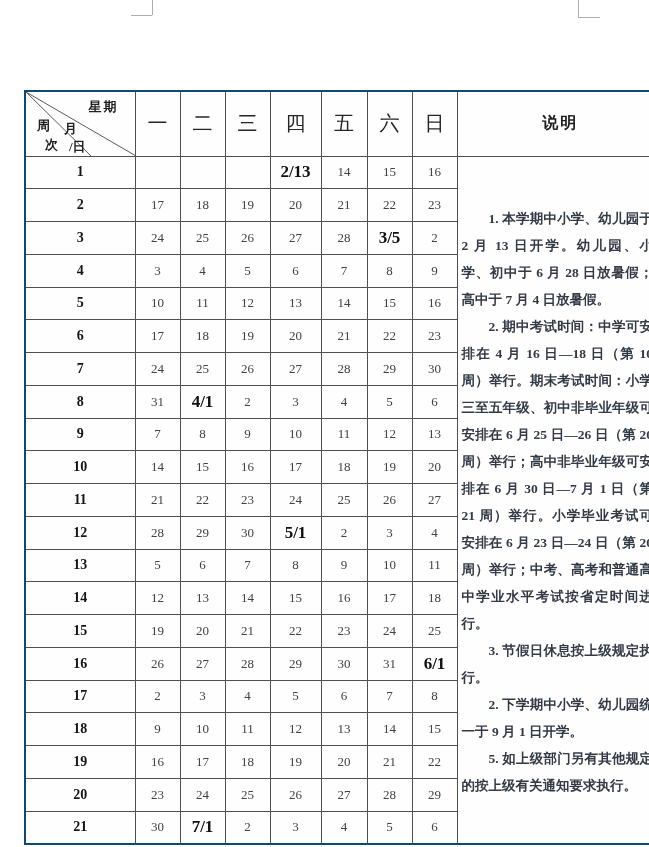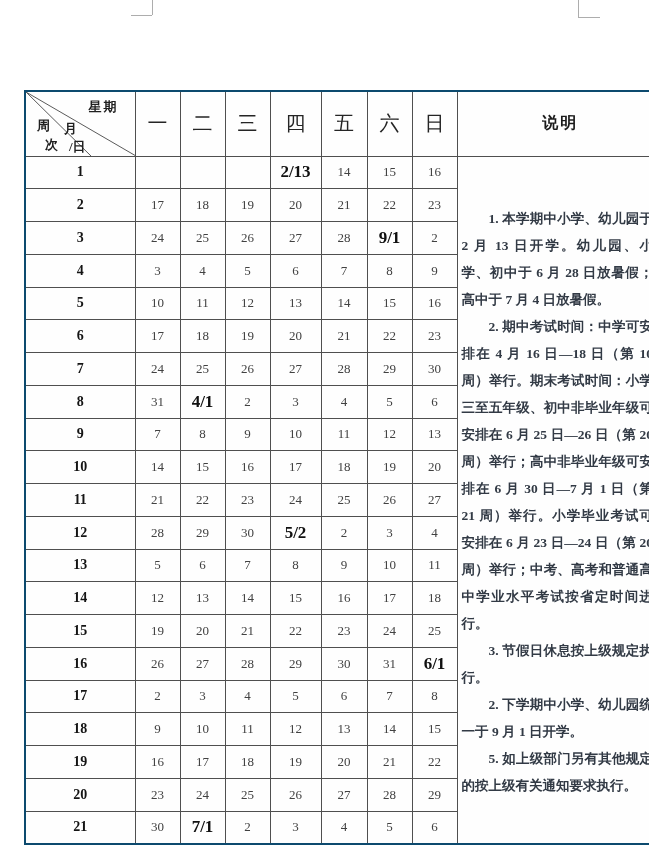--- a/index.html
+++ b/index.html
@@ -154,21 +154,21 @@
           <td class="date-cell">22</td>
           <td class="date-cell">23</td>
         </tr>
         <tr class="cal-row">
           <td class="week-cell">3</td>
           <td class="date-cell">24</td>
           <td class="date-cell">25</td>
           <td class="date-cell">26</td>
           <td class="date-cell">27</td>
           <td class="date-cell">28</td>
-          <td class="date-cell month-start">9/1</td>
+          <td class="date-cell month-start">3/5</td>
           <td class="date-cell">2</td>
         </tr>
         <tr class="cal-row">
           <td class="week-cell">4</td>
           <td class="date-cell">3</td>
           <td class="date-cell">4</td>
           <td class="date-cell">5</td>
           <td class="date-cell">6</td>
           <td class="date-cell">7</td>
           <td class="date-cell">8</td>
@@ -242,21 +242,21 @@
           <td class="date-cell">24</td>
           <td class="date-cell">25</td>
           <td class="date-cell">26</td>
           <td class="date-cell">27</td>
         </tr>
         <tr class="cal-row">
           <td class="week-cell">12</td>
           <td class="date-cell">28</td>
           <td class="date-cell">29</td>
           <td class="date-cell">30</td>
-          <td class="date-cell month-start">5/2</td>
+          <td class="date-cell month-start">5/1</td>
           <td class="date-cell">2</td>
           <td class="date-cell">3</td>
           <td class="date-cell">4</td>
         </tr>
         <tr class="cal-row">
           <td class="week-cell">13</td>
           <td class="date-cell">5</td>
           <td class="date-cell">6</td>
           <td class="date-cell">7</td>
           <td class="date-cell">8</td>

